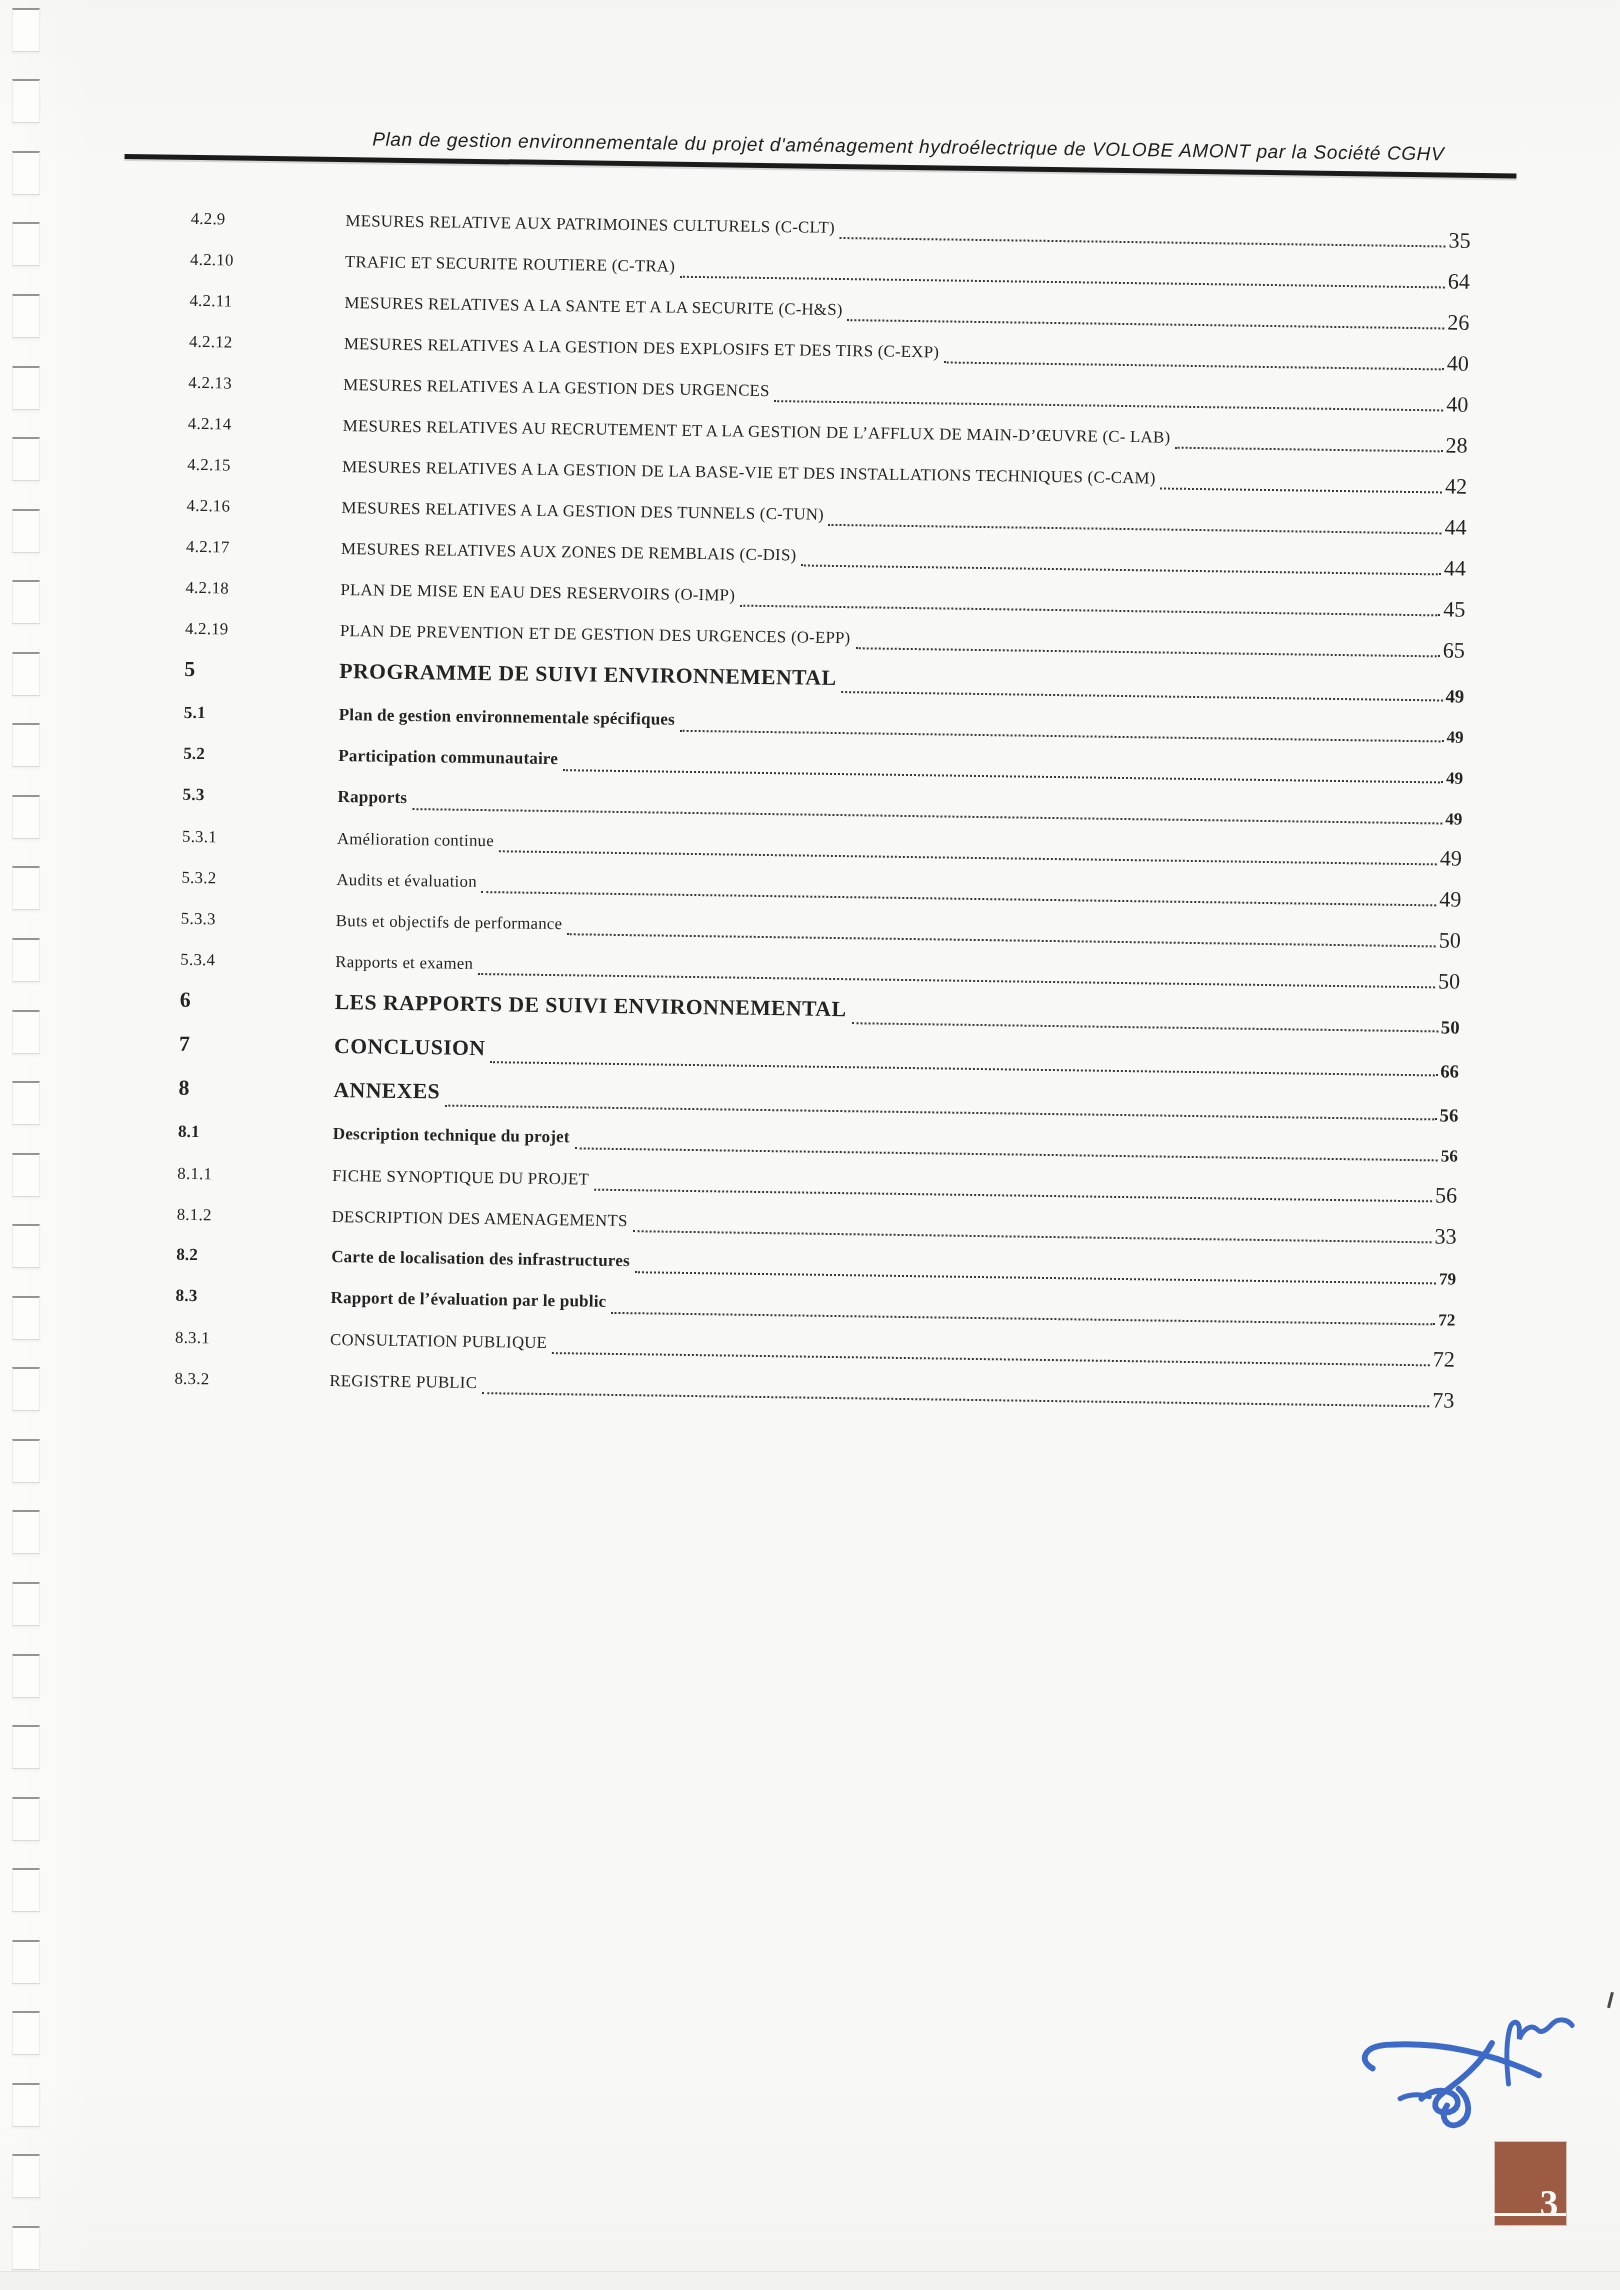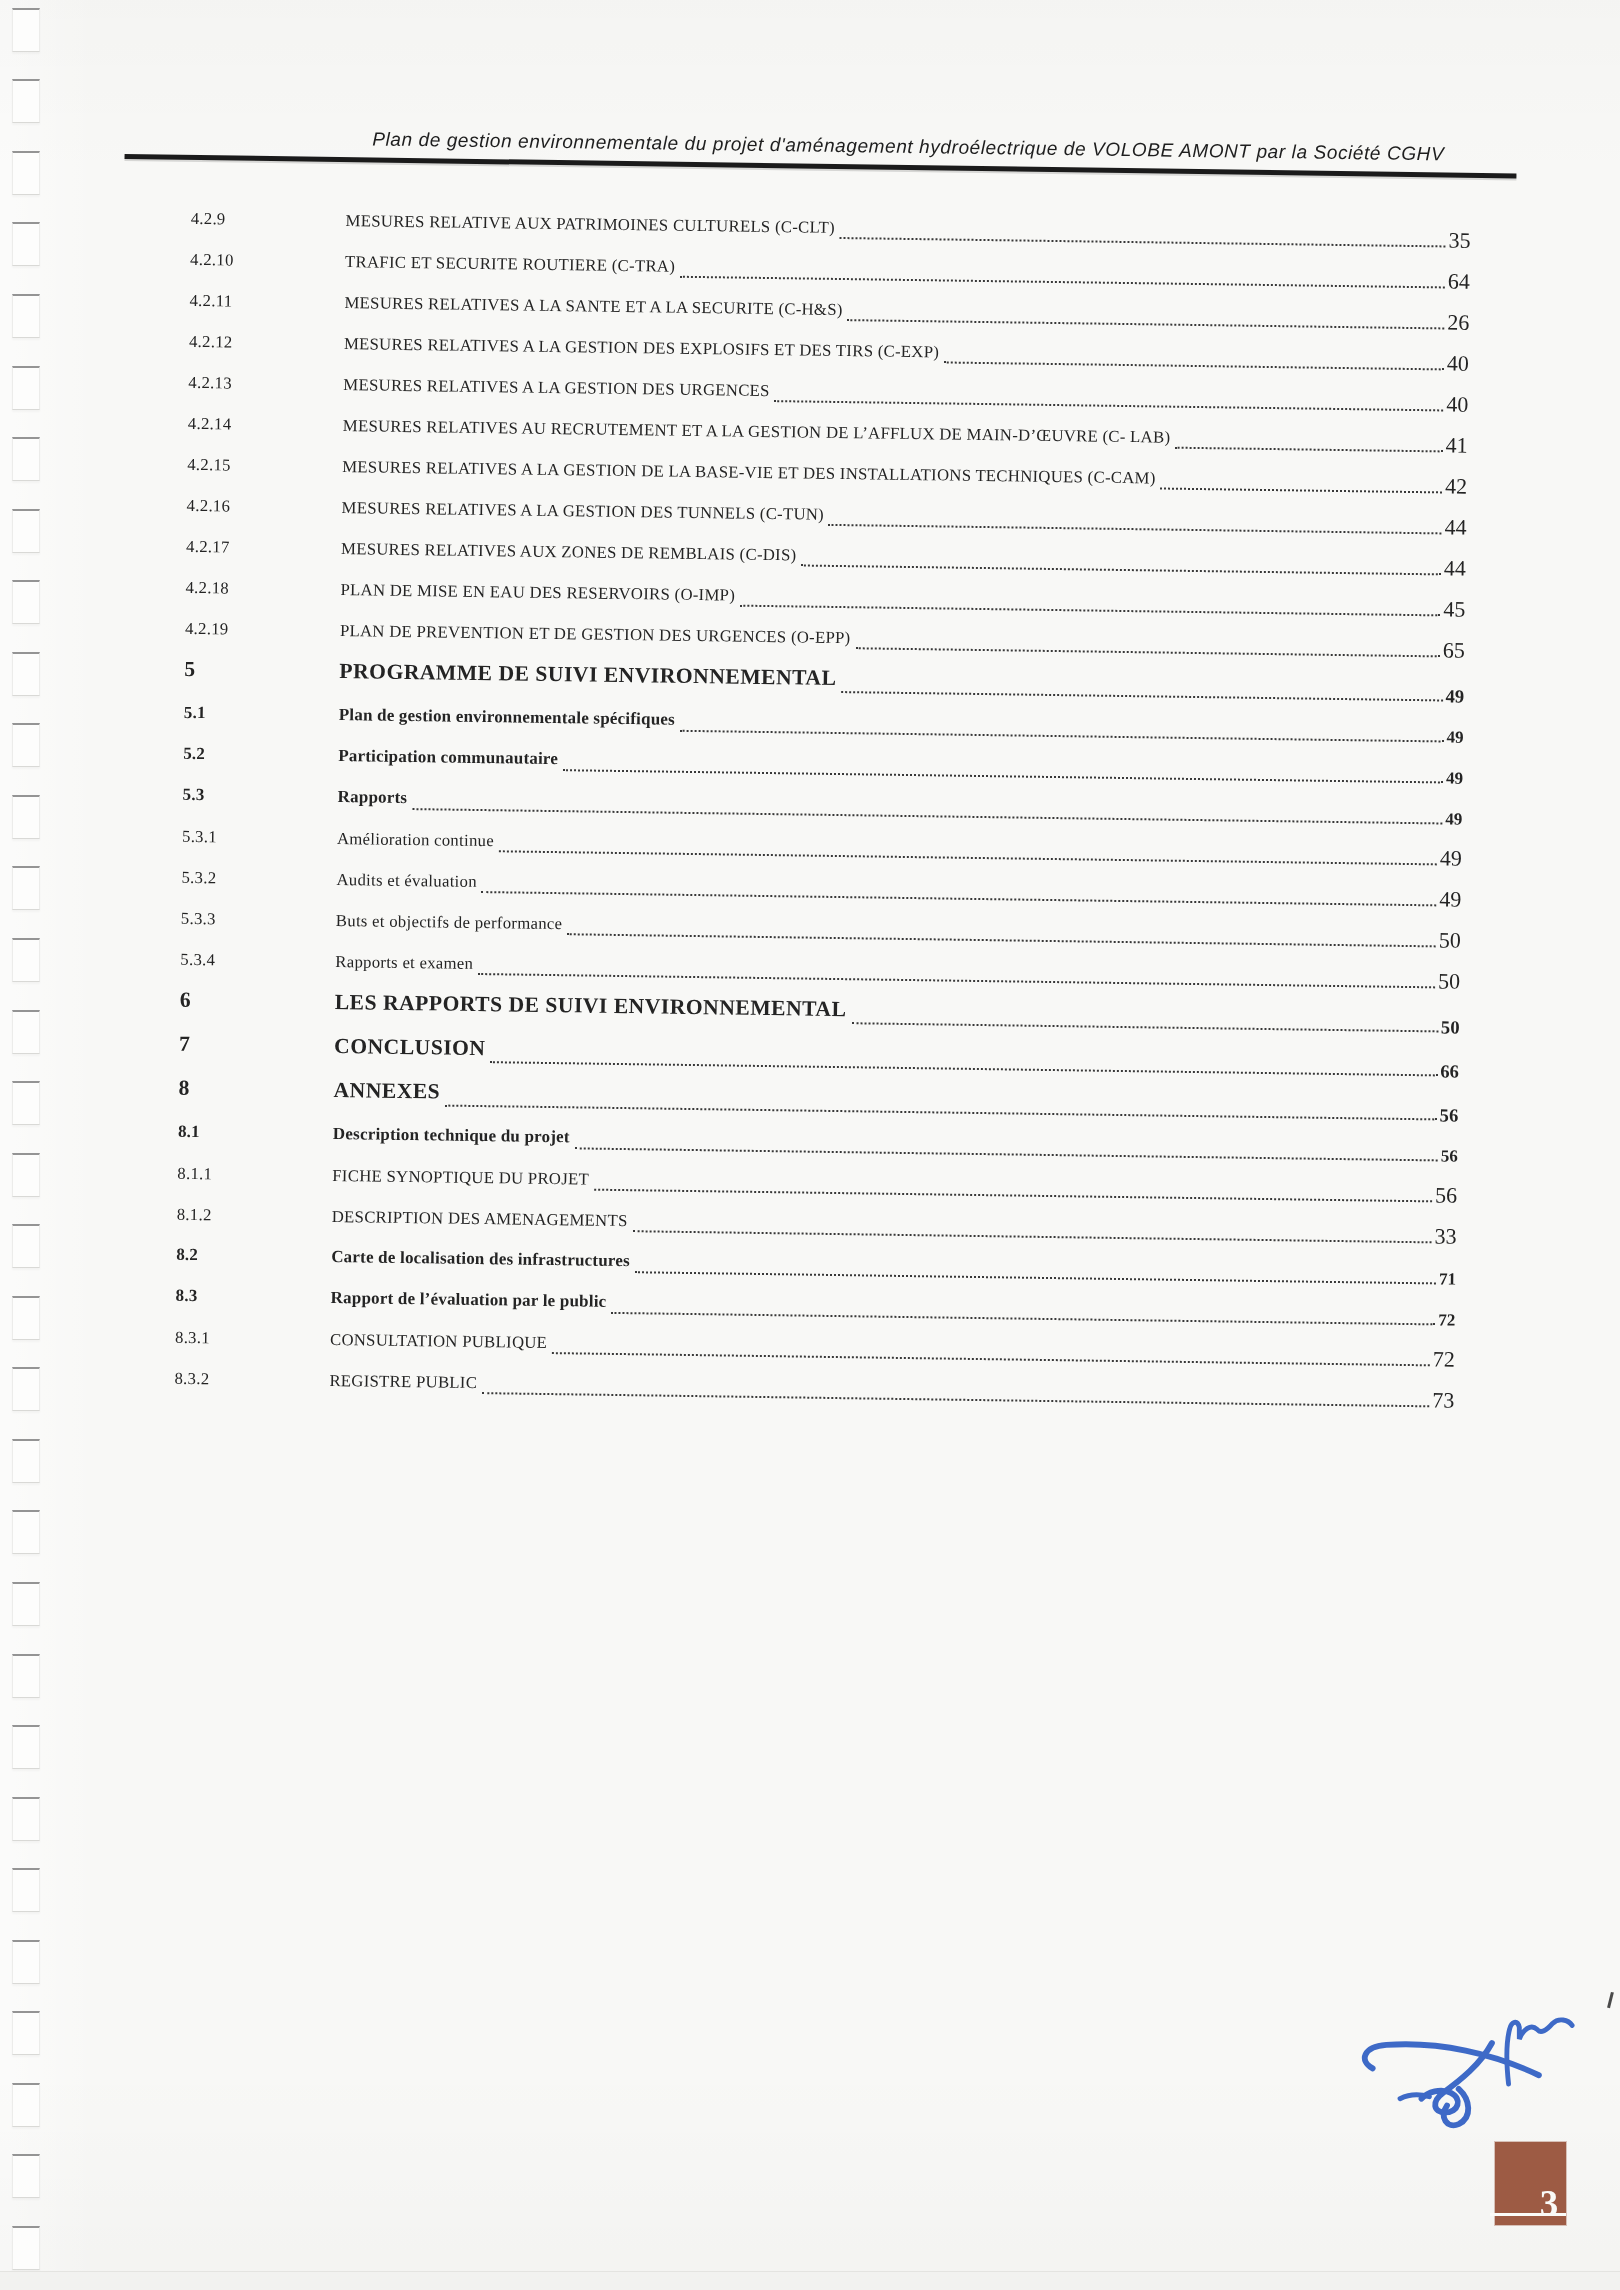--- a/index.html
+++ b/index.html
@@ -160,21 +160,21 @@
       <div class="toc-row sub">
         <span class="toc-num">4.2.13</span>
         <span class="toc-label">MESURES RELATIVES A LA GESTION DES URGENCES</span>
         <span class="toc-leader"></span>
         <span class="toc-page">40</span>
       </div>
       <div class="toc-row sub">
         <span class="toc-num">4.2.14</span>
         <span class="toc-label">MESURES RELATIVES AU RECRUTEMENT ET A LA GESTION DE L’AFFLUX DE MAIN-D’ŒUVRE (C- LAB)</span>
         <span class="toc-leader"></span>
-        <span class="toc-page">41</span>
+        <span class="toc-page">28</span>
       </div>
       <div class="toc-row sub">
         <span class="toc-num">4.2.15</span>
         <span class="toc-label">MESURES RELATIVES A LA GESTION DE LA BASE-VIE ET DES INSTALLATIONS TECHNIQUES (C-CAM)</span>
         <span class="toc-leader"></span>
         <span class="toc-page">42</span>
       </div>
       <div class="toc-row sub">
         <span class="toc-num">4.2.16</span>
         <span class="toc-label">MESURES RELATIVES A LA GESTION DES TUNNELS (C-TUN)</span>
@@ -280,21 +280,21 @@
       <div class="toc-row sub">
         <span class="toc-num">8.1.2</span>
         <span class="toc-label">DESCRIPTION DES AMENAGEMENTS</span>
         <span class="toc-leader"></span>
         <span class="toc-page">33</span>
       </div>
       <div class="toc-row h2">
         <span class="toc-num">8.2</span>
         <span class="toc-label">Carte de localisation des infrastructures</span>
         <span class="toc-leader"></span>
-        <span class="toc-page">71</span>
+        <span class="toc-page">79</span>
       </div>
       <div class="toc-row h2">
         <span class="toc-num">8.3</span>
         <span class="toc-label">Rapport de l’évaluation par le public</span>
         <span class="toc-leader"></span>
         <span class="toc-page">72</span>
       </div>
       <div class="toc-row sub">
         <span class="toc-num">8.3.1</span>
         <span class="toc-label">CONSULTATION PUBLIQUE</span>

